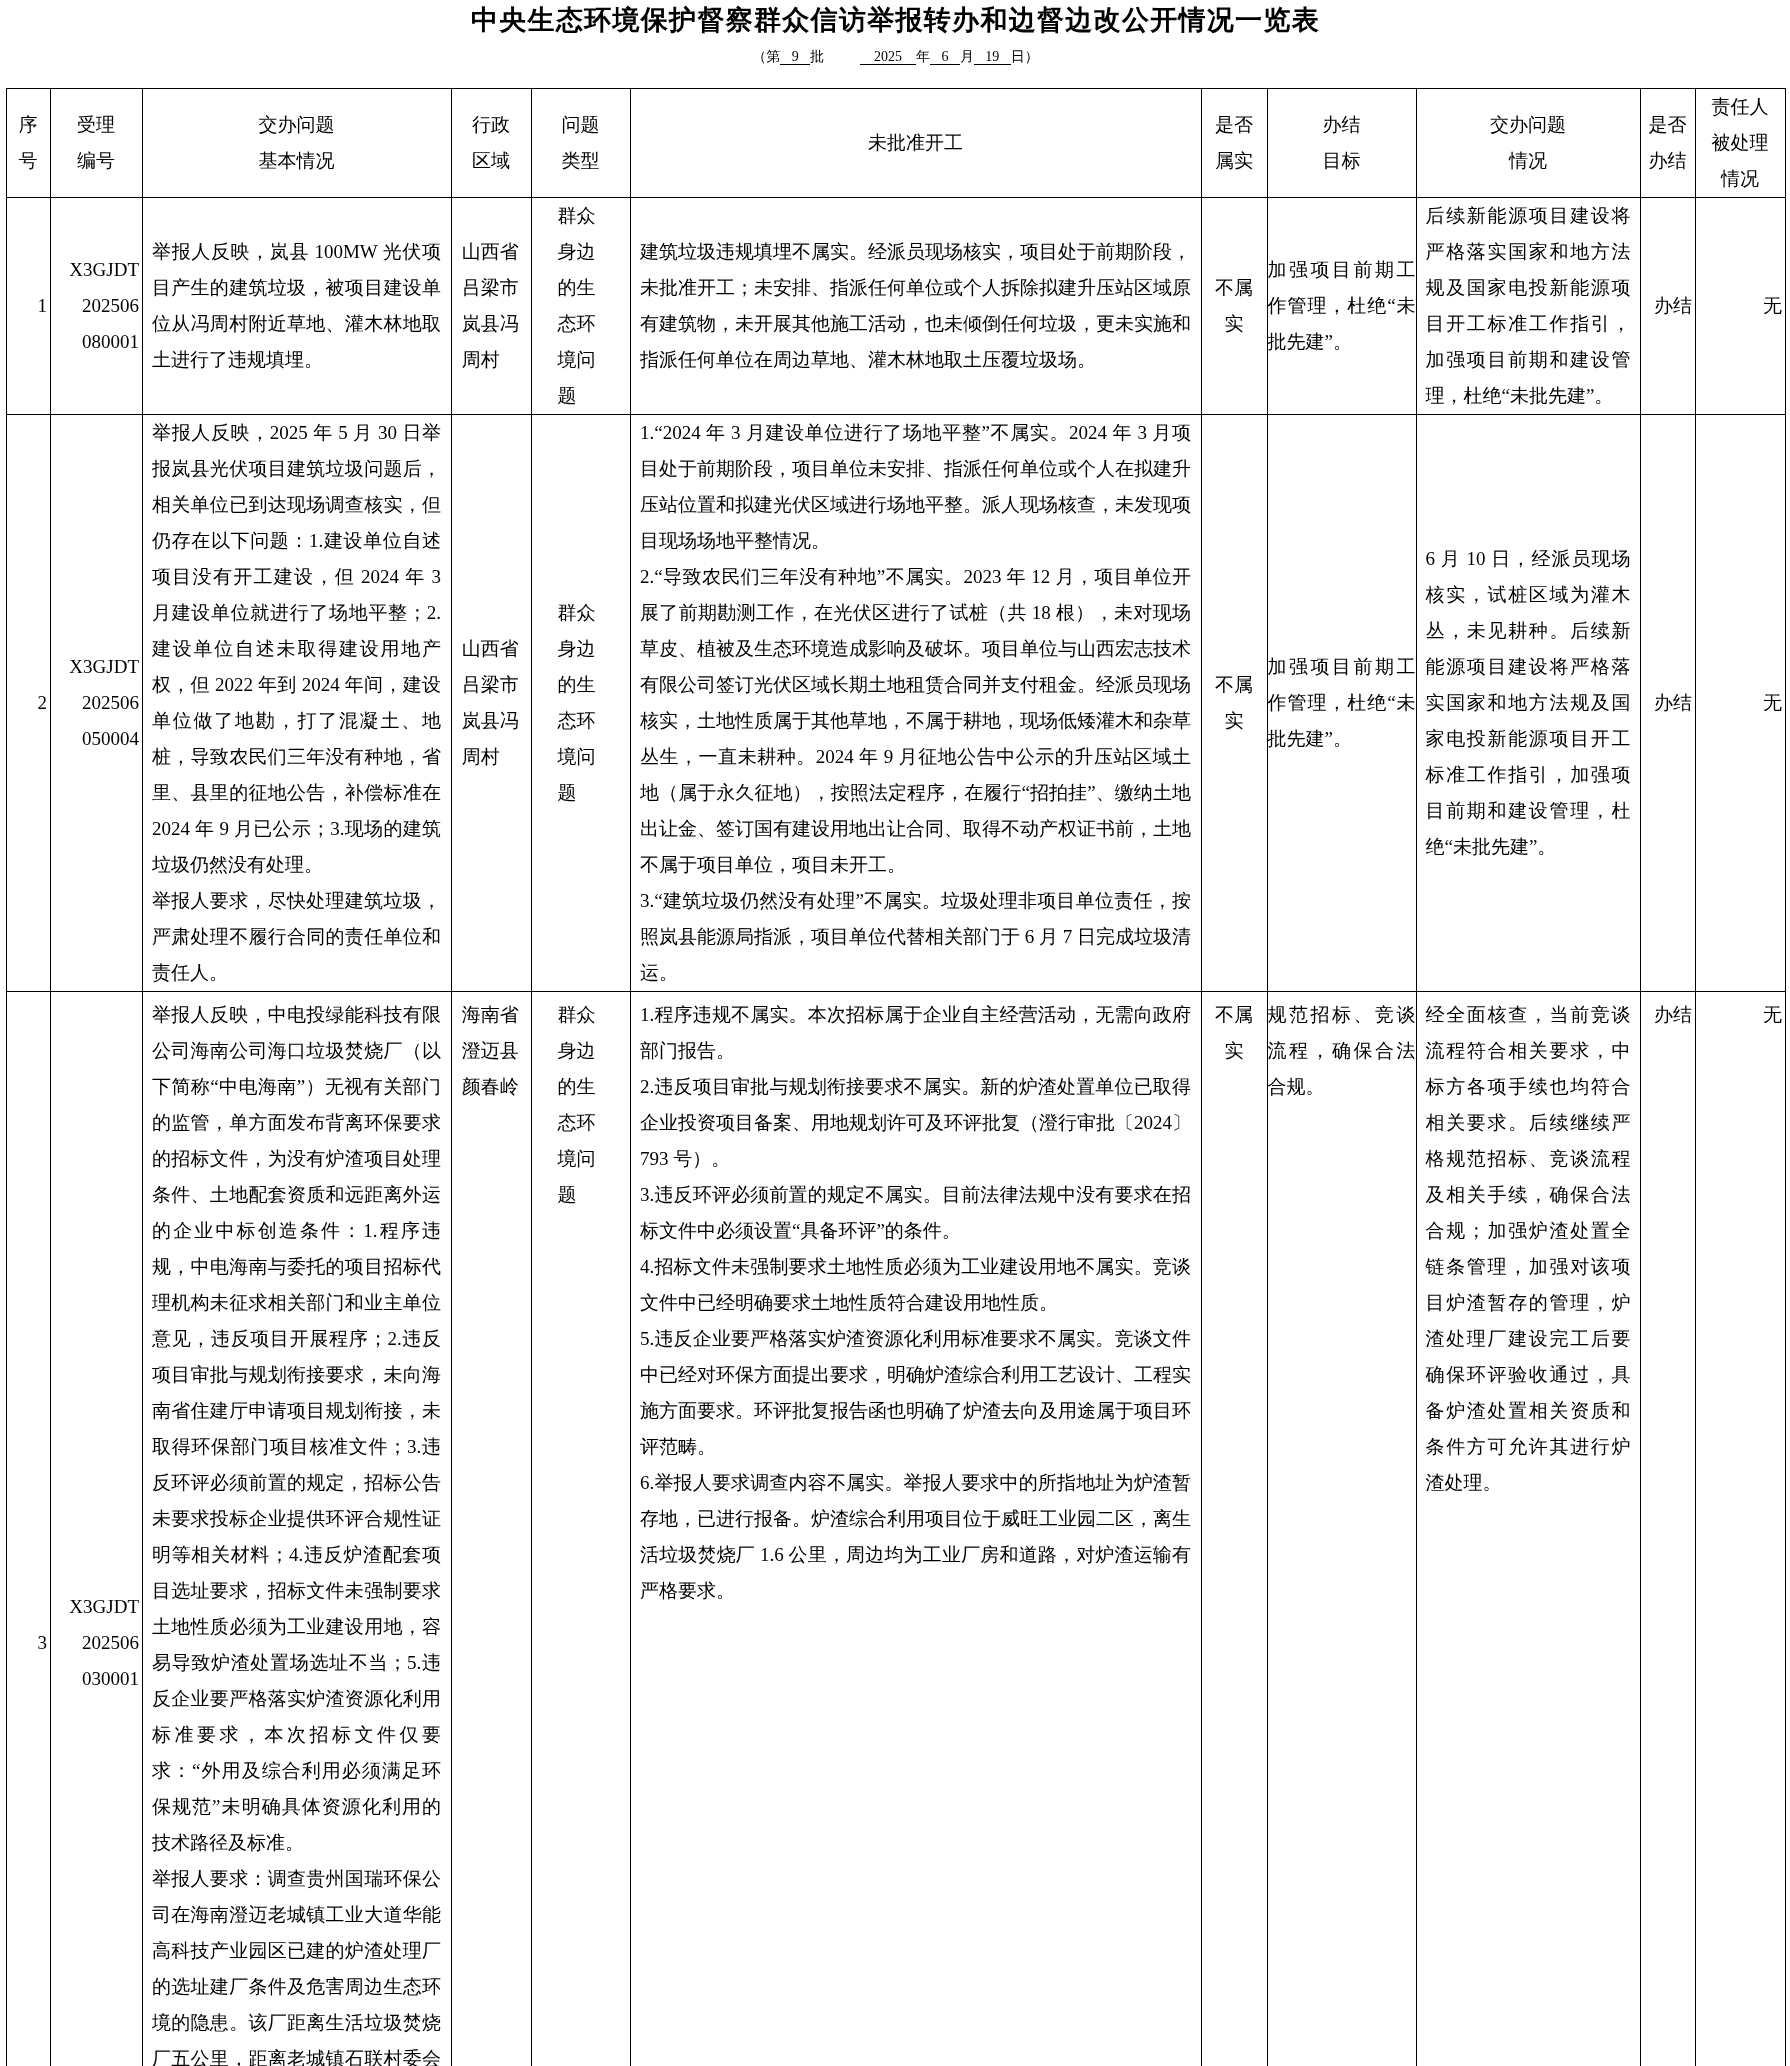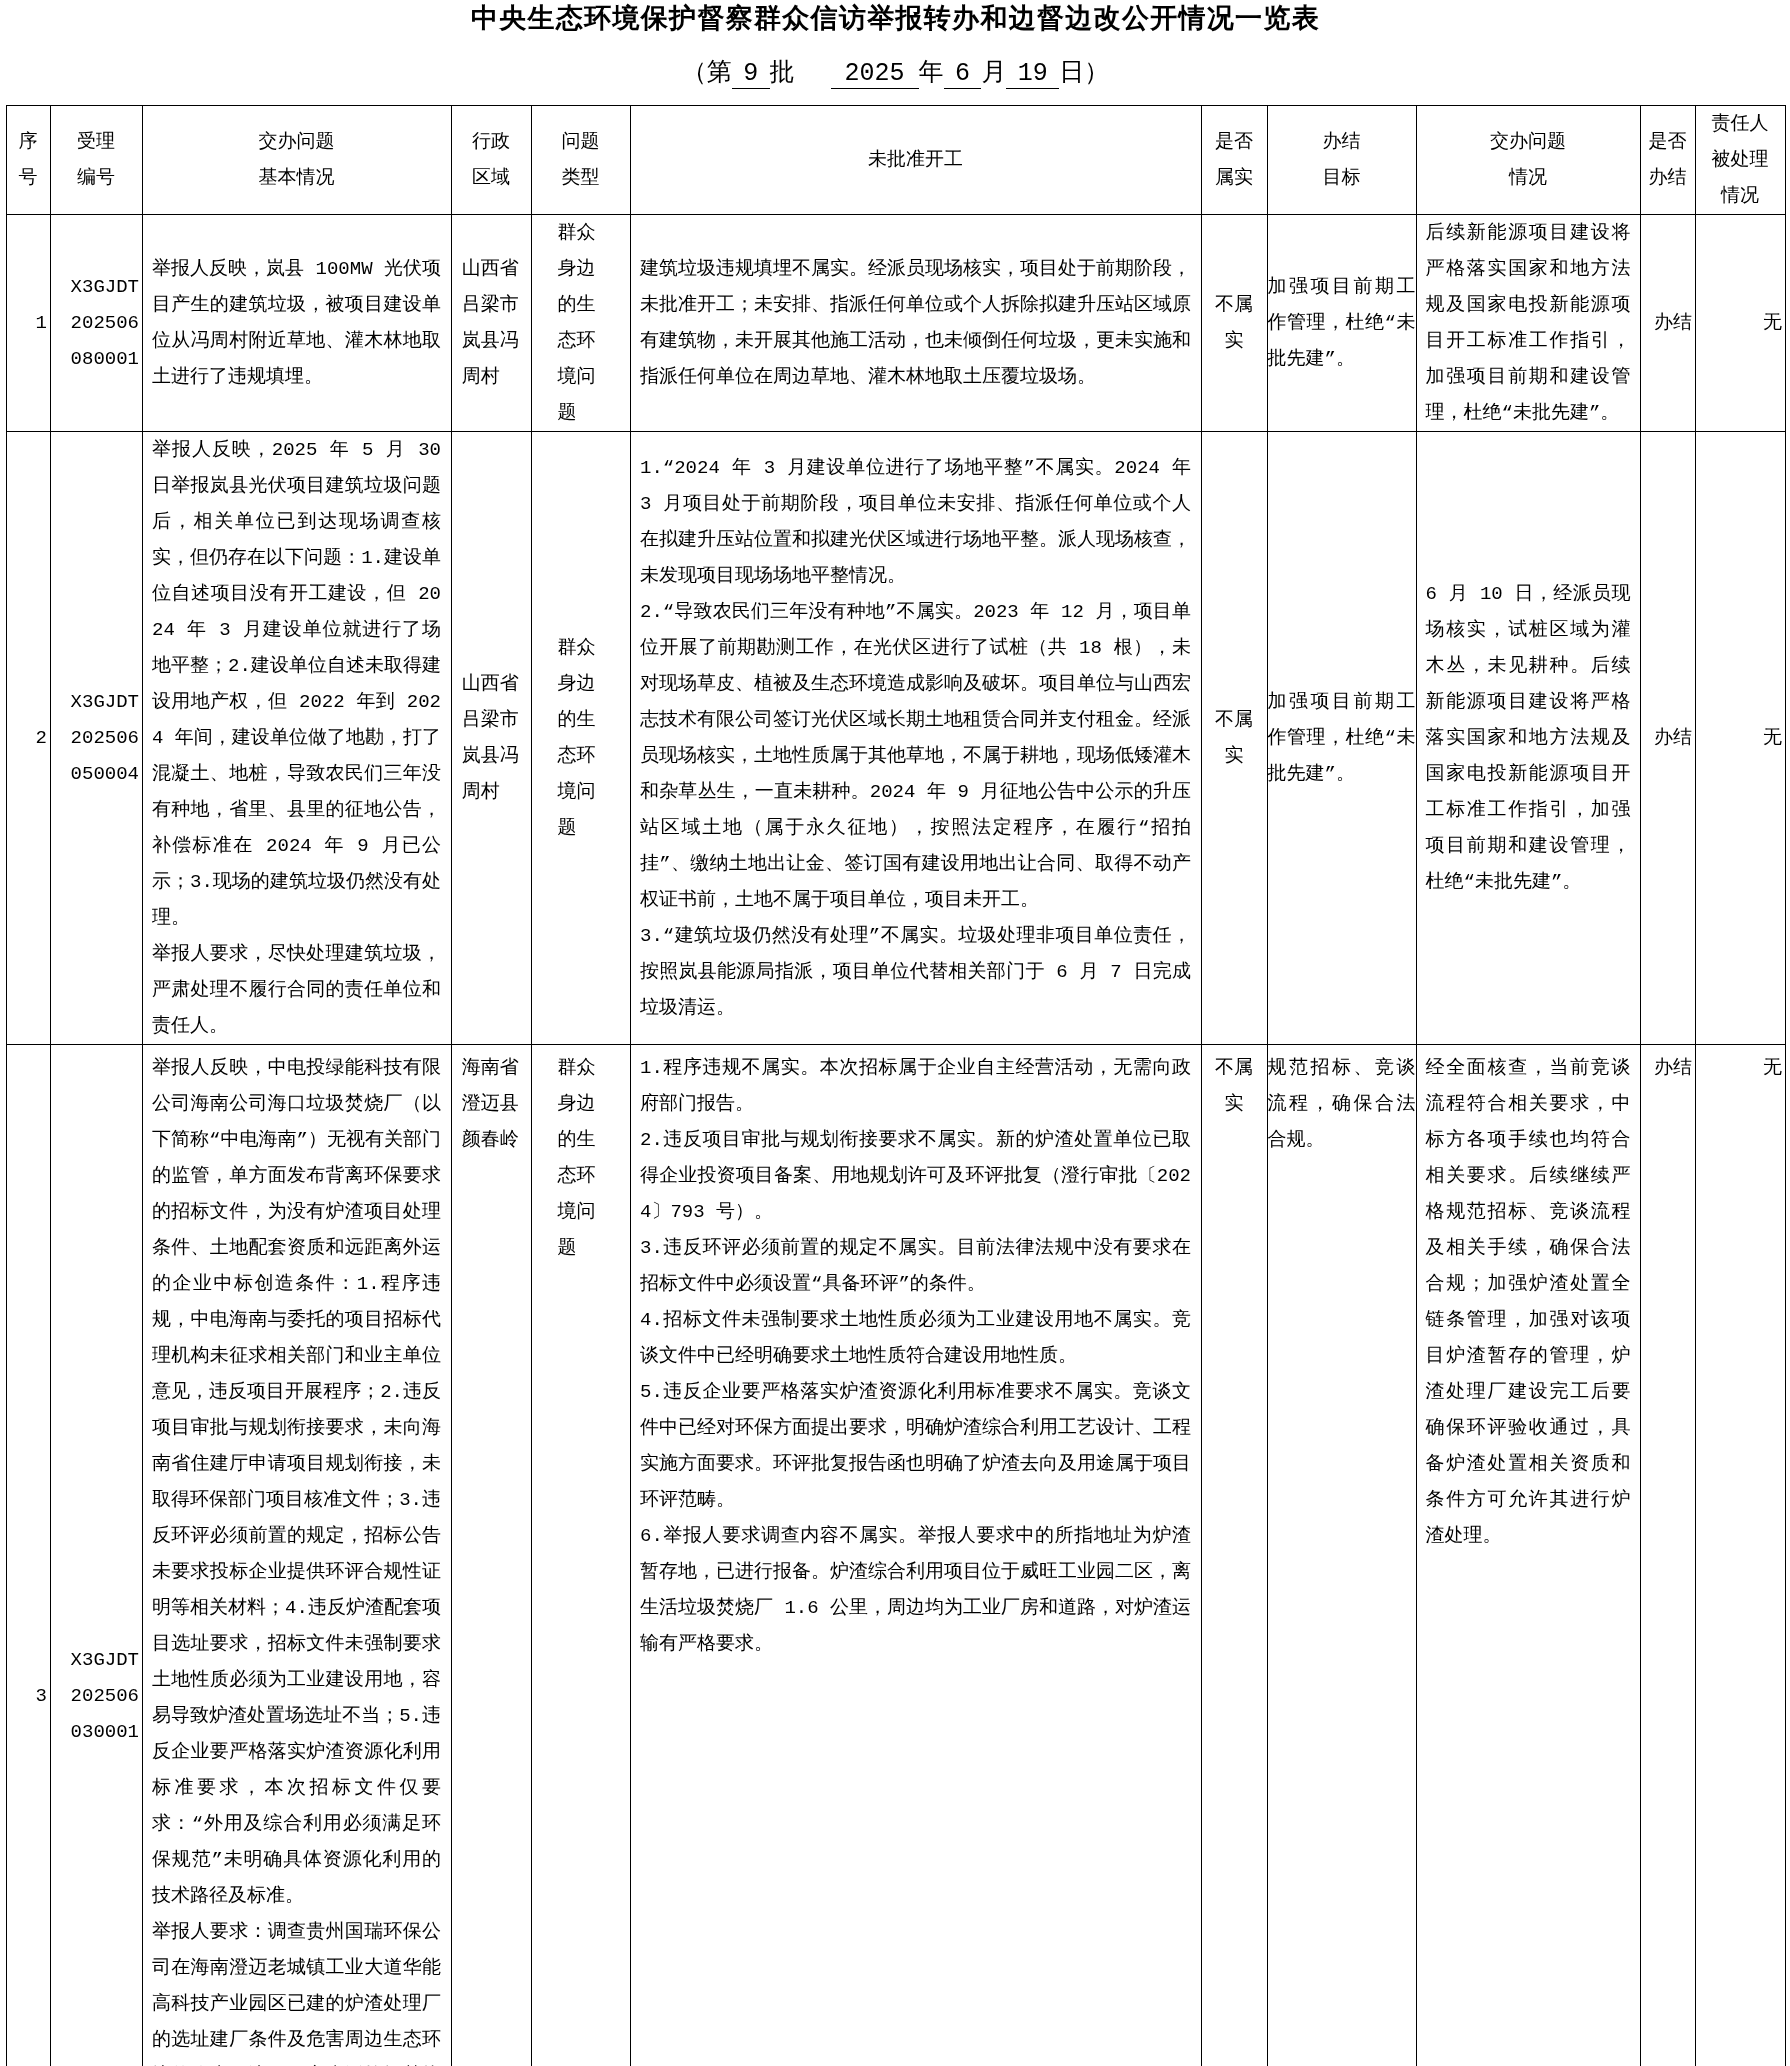--- a/index.html
+++ b/index.html
@@ -1,25 +1,25 @@
 <!DOCTYPE html>
 <html style="font-size:10.2px"><head>
 <meta charset="utf-8">
 <style>
   html,body{margin:0;padding:0;background:#fff;}
   .page{
     width:1791px;height:2066px;overflow:hidden;background:#fff;color:#000;
-    font-family:Liberation Mono, monospace;
+    font-family:Liberation Serif, serif;
   }
   .title{
     padding-top:3.8px;text-align:center;font-size:27px;font-weight:bold;
     letter-spacing:1.3px;line-height:32px;
   }
   .subtitle{
-    margin-top:25px;text-align:center;font-size:25px;line-height:25.4px;
+    margin-top:8px;text-align:center;font-size:14px;line-height:25.4px;
   }
   .subtitle .u{border-bottom:1.3px solid #000;padding:0 11.4px;}
   .subtitle .u.year{padding:0 14px;}
   .subtitle .gap{display:inline-block;width:36px;}
   table.grid{
     margin:19px auto 0;width:1778px;border-collapse:collapse;table-layout:fixed;
   }
   table.grid th,table.grid td{
     border:1.3px solid #000;font-size:19px;line-height:36px;font-weight:normal;
     vertical-align:middle;word-break:break-all;overflow:hidden;

